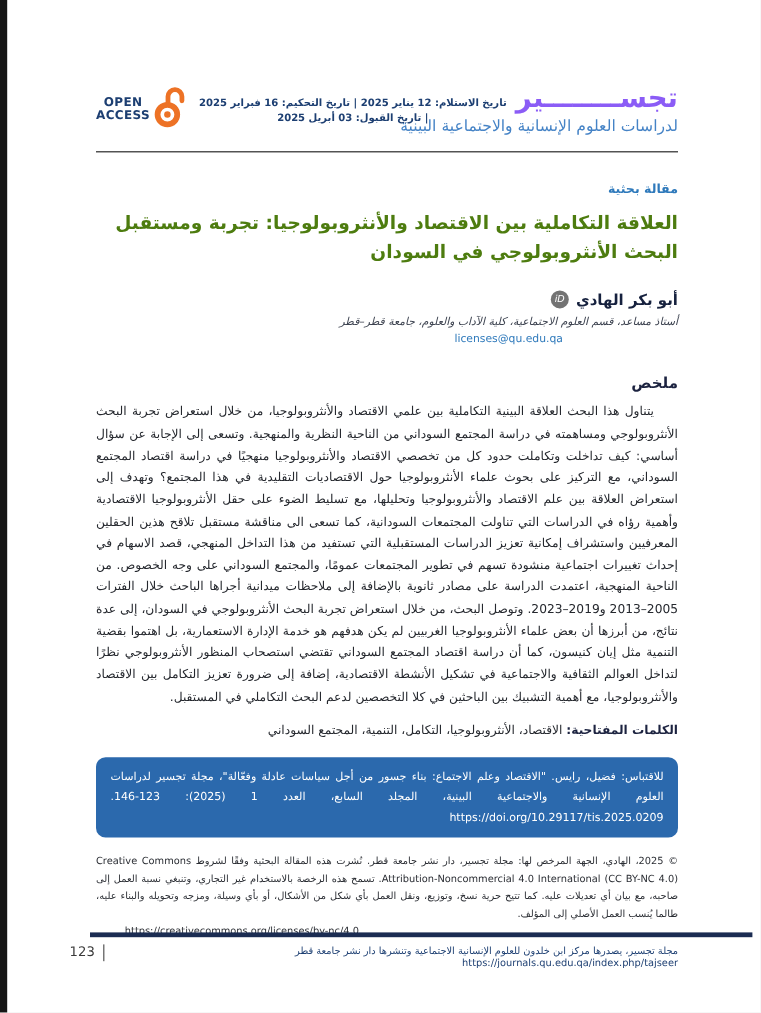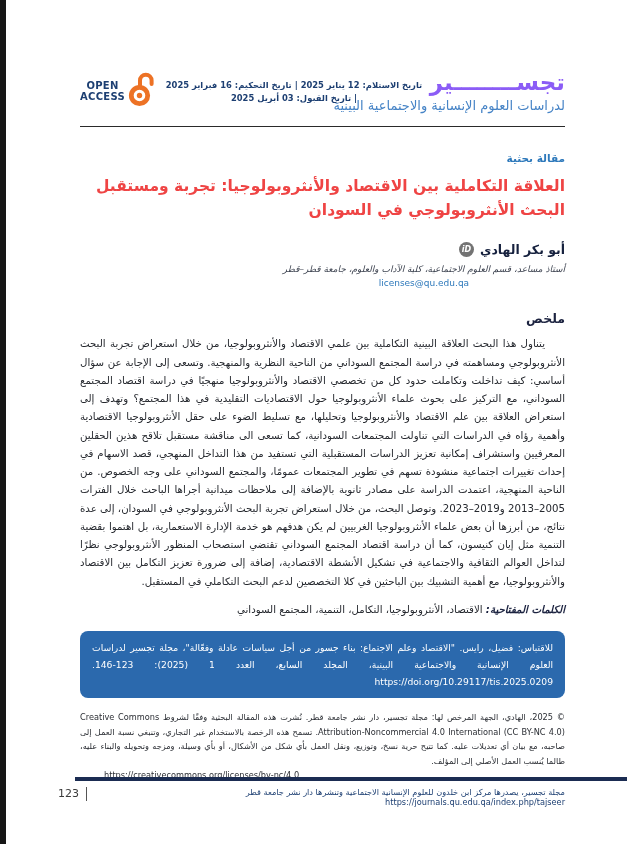--- a/index.html
+++ b/index.html
@@ -40,44 +40,44 @@
   .oa-text {
     font-size: 10px; font-weight: bold; color: #1d3f72;
     text-align: center; line-height: 1.05; letter-spacing: .3px;
   }
   .header-rule { border: none; border-top: 1.6px solid #2a2a2a; margin-top: 13px; }
 
   
   .article-type { margin-top: 25px; font-size: 10.5px; font-weight: bold; color: #2e79bb; }
   .paper-title {
     margin-top: 10px; font-size: 15.5px; font-weight: bold;
-    color: #ef4444; line-height: 1.55; text-align: right;
+    color: #4d7c0f; line-height: 1.55; text-align: right;
   }
 
   
   .author-block { margin-top: 20px; width: fit-content; }
   .author-line { display: flex; align-items: center; gap: 6px; }
   .author-name { font-size: 12.5px; font-weight: bold; color: #16213e; }
   .orcid {
     width: 15px; height: 15px; border-radius: 50%;
     background: #737373; color: #fff;
-    font-size: 8px; font-weight: bold; font-style: italic;
+    font-size: 8px; font-weight: normal; font-style: italic;
     display: flex; align-items: center; justify-content: center;
   }
   .affiliation { font-size: 9px; color: #3d4350; margin-top: 7px; font-style: italic; }
   .email { font-size: 9px; color: #2e79bb; margin-top: 4px; text-align: center; direction: ltr; }
 
   
   .abstract-heading { margin-top: 23px; font-size: 12.5px; font-weight: bold; color: #1c2340; }
   .abstract-text {
     margin-top: 9px; font-size: 10.2px; line-height: 1.79;
     color: #25282e; text-align: justify; text-indent: 20px;
   }
   .keywords { margin-top: 13px; font-size: 10.2px; color: #25282e; }
-  .keywords .kw-label { font-weight: bold; color: #1c2340; font-style: italic; }
+  .keywords .kw-label { font-weight: bold; color: #1c2340; }
 
   
   .citation-box {
     margin-top: 16px;
     background: #2b69ad; border-radius: 8px;
     padding: 8px 12px;
     color: #ffffff; font-size: 9.2px; line-height: 1.85;
     text-align: justify;
   }
   .citation-box a { color: #ffffff; text-decoration: none; }

